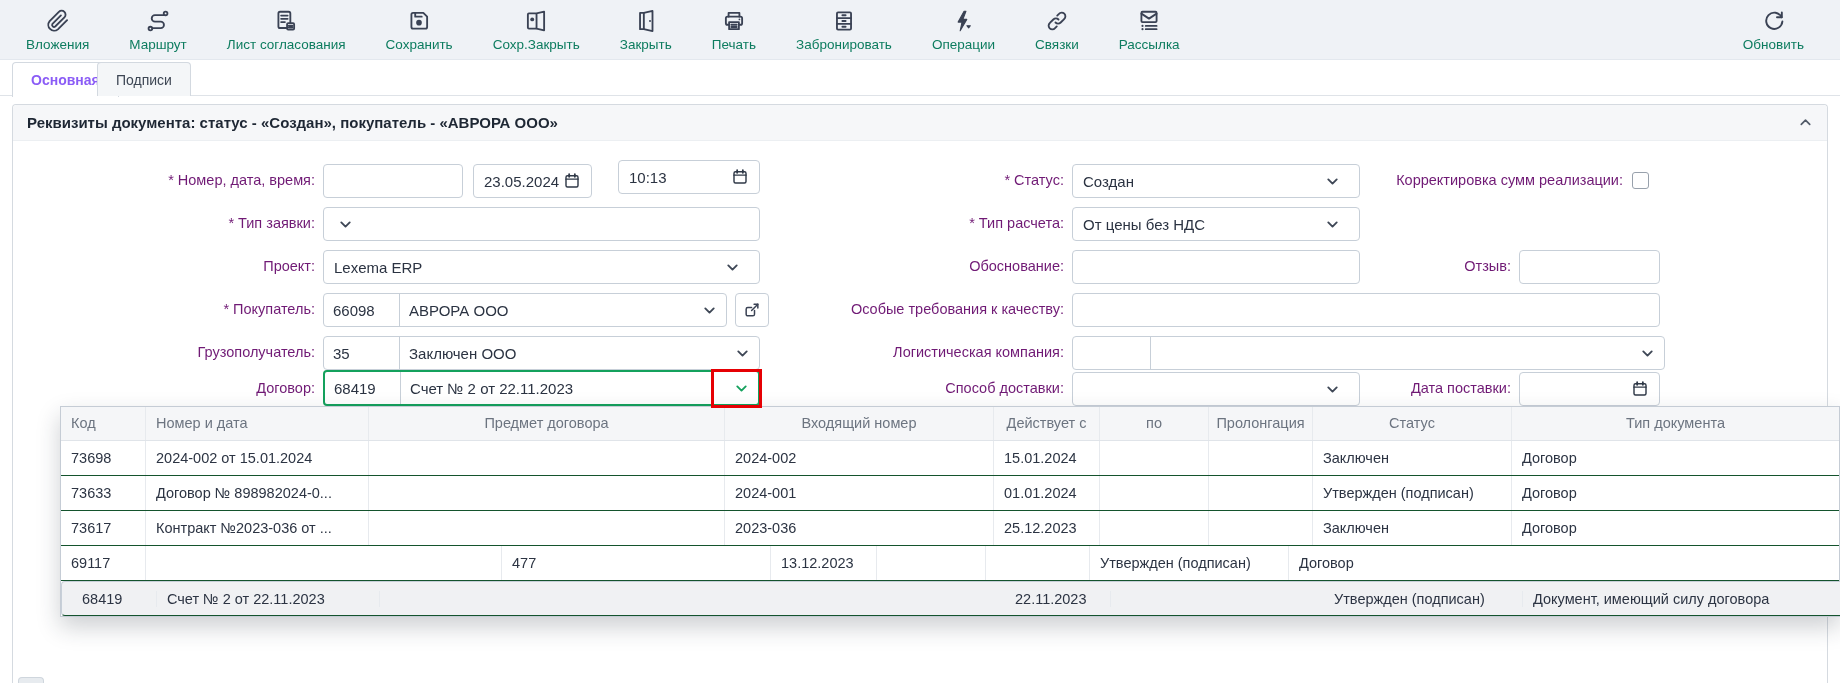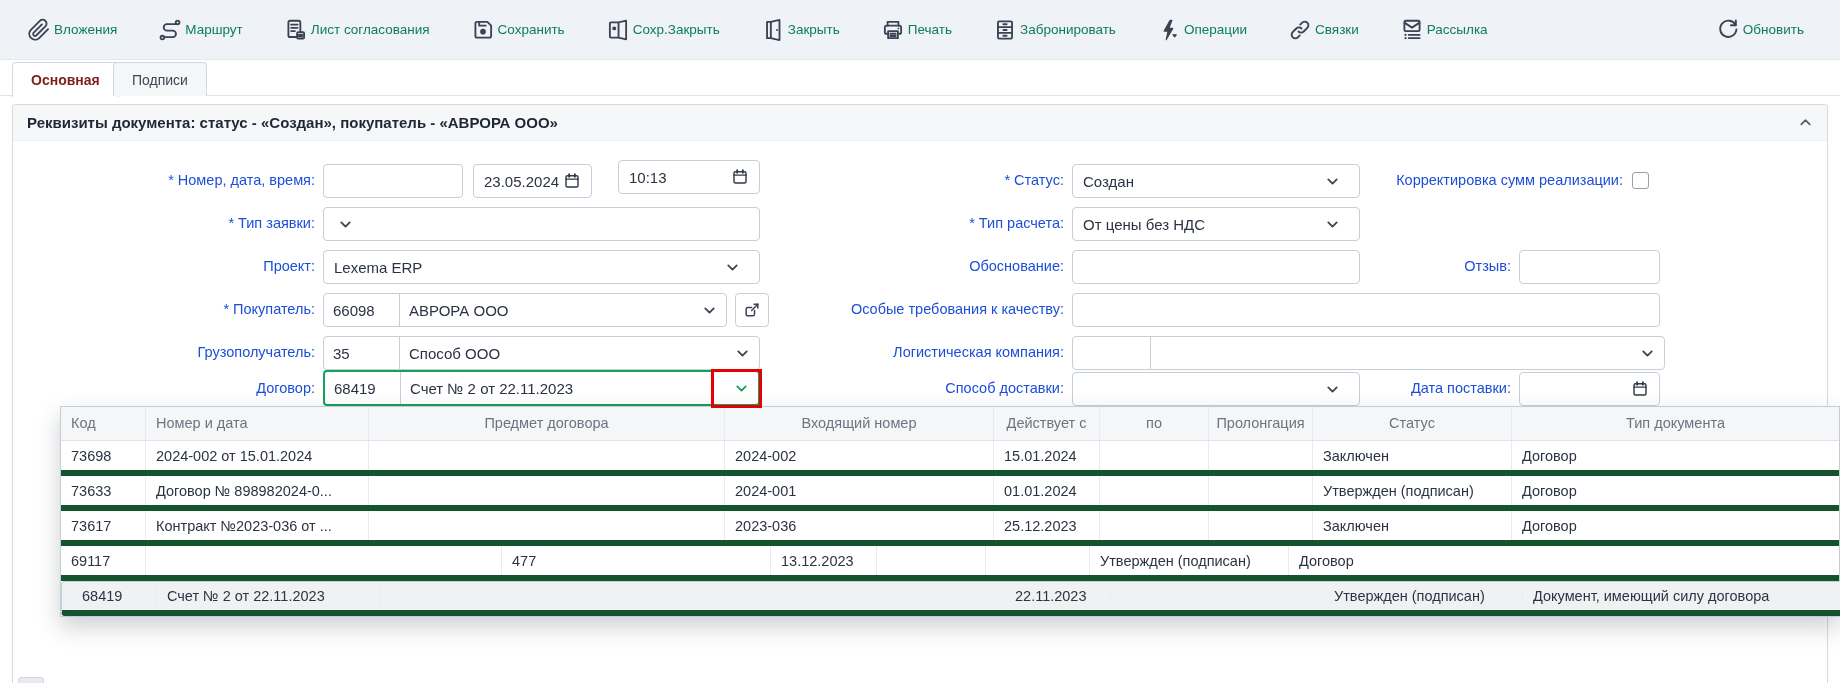--- a/index.html
+++ b/index.html
@@ -3,44 +3,44 @@
 <meta charset="utf-8">
 <style>
   * { box-sizing: border-box; margin: 0; padding: 0; }
   html,body { width:1840px; height:683px; }
   body { font-family:"Liberation Sans","DejaVu Sans",sans-serif; background:#fff; position:relative; overflow:hidden; }
   .screen { position:absolute; inset:0; }
 
   
   .toolbar { position:absolute; left:0; top:0; width:1840px; height:60px; background:#eff2f6;
              border-bottom:1px solid #e3e8ee; display:flex; align-items:center; padding-left:26px; gap:40px; }
-  .tb-item { display:flex; flex-direction:row; align-items:center; justify-content:center; gap:2px; cursor:pointer; }
+  .tb-item { display:flex; flex-direction:column; align-items:center; justify-content:center; gap:2px; cursor:pointer; }
   .tb-ico { height:27px; display:flex; align-items:center; }
   .tb-ico svg { display:block; }
   .tb-label { font-size:13.5px; color:#0d7c5f; white-space:nowrap; }
 
   
   .tabstrip-line { position:absolute; left:0; top:95px; width:1840px; height:0; border-top:1px solid #dfe3e8; }
   .tab { position:absolute; top:62px; height:34px; display:flex; align-items:center; padding:0 18px;
          font-size:14px; color:#3d4654; background:#f4f6f8; border:1px solid #d3d9e0; border-bottom:none;
          border-radius:4px 4px 0 0; cursor:pointer; z-index:2; }
-  .tab-active { background:#fff; font-weight:700; color:#7f1d1d; height:35px; }
+  .tab-active { background:#fff; font-weight:700; color:#8b5cf6; height:35px; }
 
   
   .panel { position:absolute; left:12px; top:104px; width:1816px; height:579px; background:#fff;
            border:1px solid #d5dae0; border-bottom:none; border-radius:4px 4px 0 0; }
   .panel-header { position:absolute; left:0; top:0; width:100%; height:36px; background:#f6f7f9;
                   border-bottom:1px solid #eceff2; border-radius:4px 4px 0 0;
                   display:flex; align-items:center; padding:0 14px; }
   .panel-title { font-size:15px; font-weight:700; color:#1e2734; }
   .collapse { margin-left:auto; display:flex; align-items:center; cursor:pointer; }
 
   
   .lbl { position:absolute; height:34px; display:flex; align-items:center; justify-content:flex-end;
-         font-size:14.5px; color:#1d4ed8; text-align:right; line-height:17px; z-index:1; }
+         font-size:14.5px; color:#701a75; text-align:right; line-height:17px; z-index:1; }
   .inp, .sel, .combo { position:absolute; height:34px; background:#fff; border:1px solid #c7cfd8;
          border-radius:4px; display:flex; align-items:center; font-size:15px; color:#2b3342; z-index:1; }
   .inp { padding:0 10px; }
   .sel { padding:0 10px; }
   .sel .val, .combo .val { flex:1; white-space:nowrap; overflow:hidden; }
   .combo .code { width:76px; flex:none; padding:0 9px; height:100%; display:flex; align-items:center;
                  border-right:1px solid #c7cfd8; }
   .combo .val { padding:0 9px; }
   .chev { flex:none; margin-right:9px; margin-left:4px; display:flex; align-items:center; }
   .cal  { flex:none; margin-left:auto; display:flex; align-items:center; }
@@ -48,21 +48,21 @@
   .combo-green .code { border-right:1px solid #c7cfd8; }
   .iconbtn { position:absolute; width:34px; height:34px; border:1px solid #c7cfd8; border-radius:4px;
              background:#fff; display:flex; align-items:center; justify-content:center; cursor:pointer; z-index:1; }
   .checkbox { position:absolute; width:17px; height:17px; border:1.5px solid #98a1ac; border-radius:3px;
               background:#fff; cursor:pointer; z-index:1; }
 
   
   .ctable { position:absolute; left:60px; top:406px; width:1780px; background:#fff;
             border:1px solid #c5ccd5; box-shadow:0 10px 22px rgba(30,40,55,.22); z-index:5; }
   .thead { display:flex; height:34px; background:#f5f6f8; border-bottom:1px solid #e0e4e9; overflow:hidden; }
-  .trow  { display:flex; height:35px; border-bottom:6px solid #14532d; background:#fff; cursor:pointer; }
+  .trow  { display:flex; height:35px; border-bottom:1px solid #14532d; background:#fff; cursor:pointer; }
   .trow:last-child { border-bottom:none; }
   .trow.sel { background:#f0f1f3; }
   .tcell { flex:none; padding:0 10px; display:flex; align-items:center; font-size:14.5px; color:#2c3443;
            border-right:1px solid #e7eaee; white-space:nowrap; overflow:hidden; }
   .tcell:last-child { border-right:none; }
   .th { color:#6c7480; align-items:flex-start; padding-top:8px; white-space:normal; line-height:17px; }
 
   
   .redbox { position:absolute; left:711px; top:369px; width:51px; height:39px;
             border:3px solid #e60004; z-index:9; }
@@ -194,21 +194,21 @@
           </svg>
         </span>
         <span class="tb-label">Обновить</span>
       </div>
     </div>
 
   <div class="tabstrip-line"></div>
   <div class="tab tab-active" style="left:12px;">
     <span>Основная</span>
   </div>
-  <div class="tab" style="left:113px;">
+  <div class="tab" style="left:97px;">
     <span>Подписи</span>
   </div>
 
   <div class="panel">
     <div class="panel-header">
       <span class="panel-title">Реквизиты документа: статус - «Создан», покупатель - «АВРОРА ООО»</span>
       <span class="collapse">
         <svg width="15" height="15" viewBox="0 0 16 16" fill="none" stroke="#515a68" stroke-width="1.8" stroke-linecap="round" stroke-linejoin="round">
             <path d="M3.5 10l4.5-4.5L12.5 10"></path>
           </svg>
@@ -274,21 +274,21 @@
     <svg width="20" height="20" viewBox="0 0 24 24" fill="none" stroke="#3a4254" stroke-width="1.8" stroke-linecap="round" stroke-linejoin="round">
         <path d="M15 12.5V17a2 2 0 0 1-2 2H7a2 2 0 0 1-2-2v-6a2 2 0 0 1 2-2h4.5"></path>
         <path d="M11.5 12.5 19 5"></path>
         <path d="M14.5 5H19v4.5"></path>
       </svg>
   </div>
 
   <div class="lbl" style="left:20px;top:335px;width:295px;">Грузополучатель:</div>
   <div class="combo" style="left:323px;top:336px;width:437px;">
     <span class="code">35</span>
-    <span class="val">Способ ООО</span>
+    <span class="val">Заключен ООО</span>
     <span class="chev">
         <svg width="15" height="15" viewBox="0 0 16 16" fill="none" stroke="#3e4756" stroke-width="2" stroke-linecap="round" stroke-linejoin="round">
           <path d="M3.5 5.8l4.5 4.4 4.5-4.4"></path>
         </svg>
       </span>
   </div>
 
   <div class="lbl" style="left:20px;top:371px;width:295px;">Договор:</div>
   <div class="combo combo-green" style="left:323px;top:370px;width:437px;height:36px;">
     <span class="code">68419</span>

